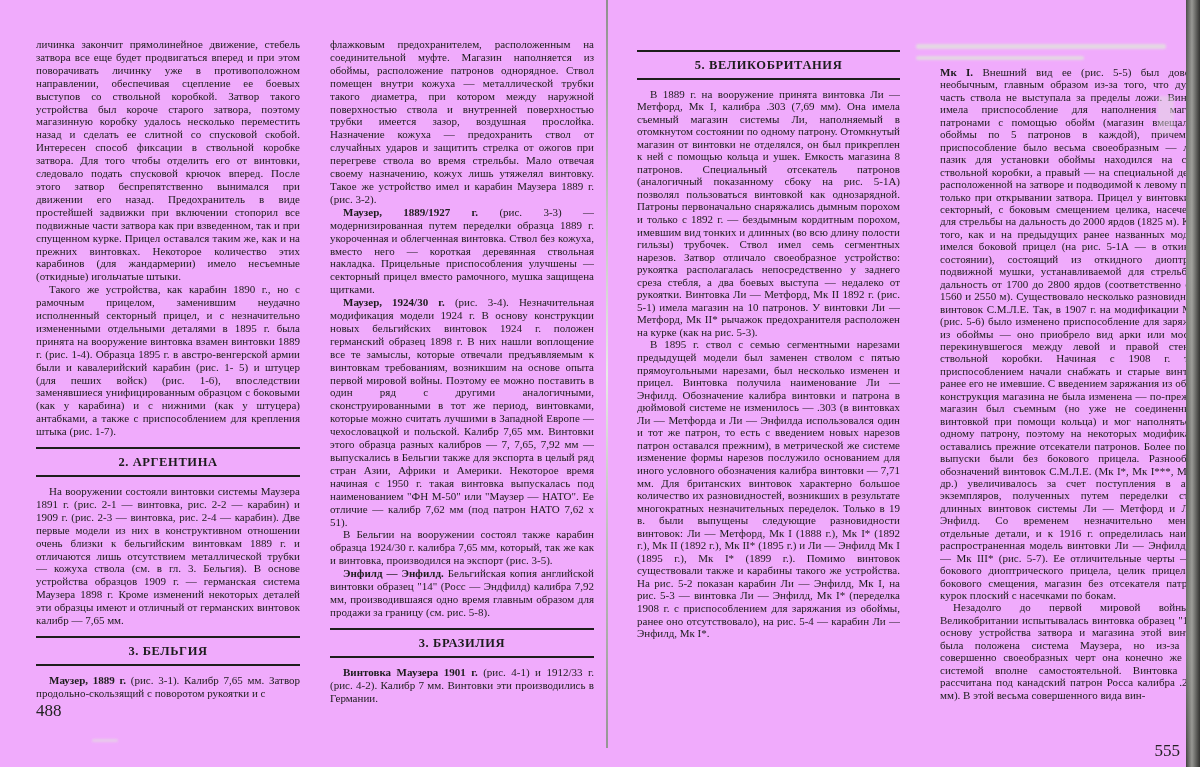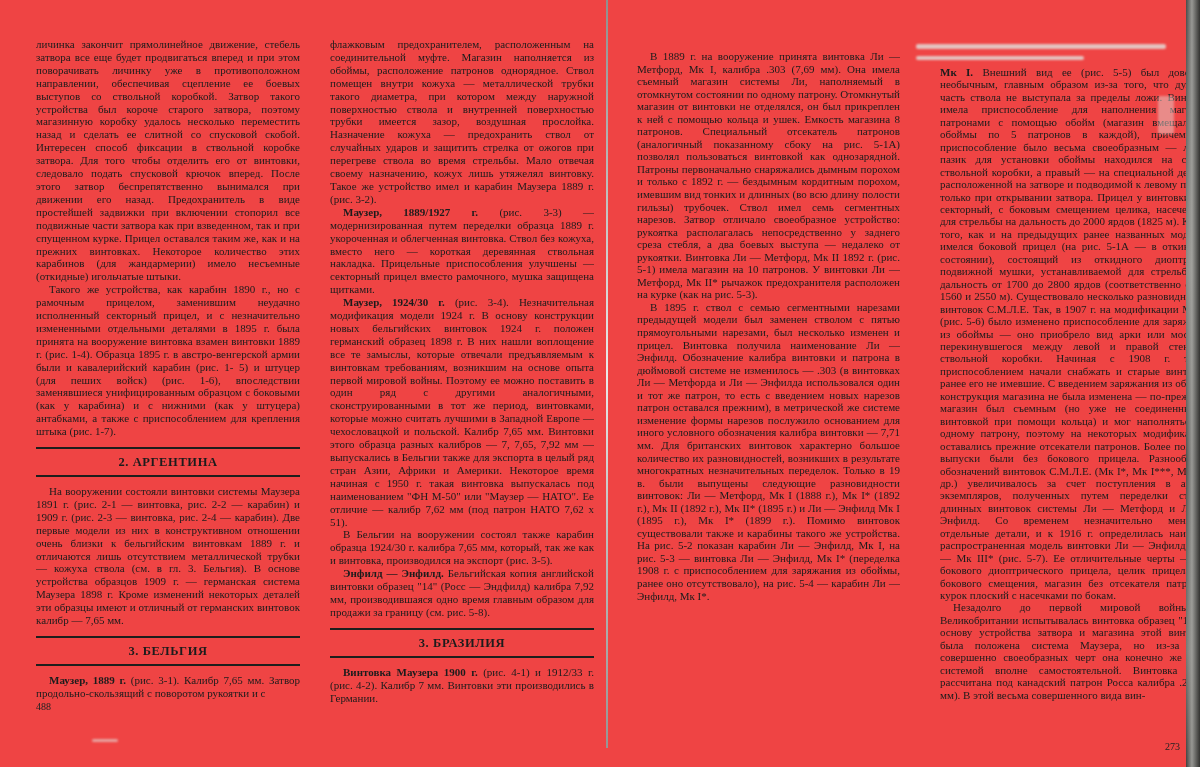--- a/index.html
+++ b/index.html
@@ -1,19 +1,19 @@
 <!DOCTYPE html>
 <html><head>
 <meta charset="utf-8">
 <style>
   html, body { margin: 0; padding: 0; background: #dddddb; }
   .scan {
     position: relative;
     width: 1200px; height: 767px;
-    background: #ef4444;
+    background: #f0abfc;
     overflow: hidden;
     font-family: "Liberation Serif", "DejaVu Serif", serif;
     color: #1c1c1c;
   }
   .page { position: absolute; inset: 0; }
   .col {
     position: absolute;
     overflow: hidden;
     text-align: justify;
     font-size: 11px;
@@ -30,21 +30,21 @@
     font-size: 12.5px;
     letter-spacing: 0.6px;
     padding: 7px 0 6px 0;
     margin: 9px 0 8px 0;
     text-indent: 0;
   }
   .col-ru-1 { left: 36px;  top: 38px; width: 264px; height: 672px; }
   .col-ru-2 { left: 330px; top: 38px; width: 264px; height: 676px; }
   .col-ru-3 { left: 637px; top: 50px; width: 263px; height: 694px; line-height: 12.55px; }
   .col-ru-4 { left: 908px; top: 66px; width: 272px; height: 682px; line-height: 12.45px; margin-left: 32px; }
-  .pagenum { position: absolute; font-size: 10px; color: #222; }
+  .pagenum { position: absolute; font-size: 17px; color: #222; }
   .pagenum-left  { left: 36px; top: 701px; }
   .pagenum-right { left: 1020px; top: 741px; width: 160px; text-align: right; }
   .spine-line {
     position: absolute; left: 606px; top: 0; width: 1.5px; height: 748px;
     background: linear-gradient(180deg, #8f8f8d 0%, #c6c6c4 30%, #e9e9e7 50%, #bdbdbb 72%, #969694 100%);
   }
   .edge-strip {
     position: absolute; right: 0; top: 0; width: 14px; height: 100%;
     background-image:
       linear-gradient(90deg, rgba(250,250,248,0) 0%, rgba(165,165,161,0.85) 42%, rgba(50,50,48,1) 100%),
@@ -73,38 +73,39 @@
       <p><b class="lead">Маузер, 1889 г.</b><span> (рис. 3-1). Калибр 7,65 мм. Затвор продольно-скользящий с поворотом рукоятки и с</span></p>
     </div>
 
     <div class="col col-ru-2">
       <p class="noindent">флажковым предохранителем, расположенным на соединительной муфте. Магазин наполняется из обоймы, расположение патронов однорядное. Ствол помещен внутри кожуха — металлической трубки такого диаметра, при котором между наружной поверхностью ствола и внутренней поверхностью трубки имеется зазор, воздушная прослойка. Назначение кожуха — предохранить ствол от случайных ударов и защитить стрелка от ожогов при перегреве ствола во время стрельбы. Мало отвечая своему назначению, кожух лишь утяжелял винтовку. Такое же устройство имел и карабин Маузера 1889 г. (рис. 3-2).</p>
       <p><b class="lead">Маузер, 1889/1927 г.</b><span> (рис. 3-3) — модернизированная путем переделки образца 1889 г. укороченная и облегченная винтовка. Ствол без кожуха, вместо него — короткая деревянная ствольная накладка. Прицельные приспособления улучшены — секторный прицел вместо рамочного, мушка защищена щитками.</span></p>
       <p><b class="lead">Маузер, 1924/30 г.</b><span> (рис. 3-4). Незначительная модификация модели 1924 г. В основу конструкции новых бельгийских винтовок 1924 г. положен германский образец 1898 г. В них нашли воплощение все те замыслы, которые отвечали предъявляемым к винтовкам требованиям, возникшим на основе опыта первой мировой войны. Поэтому ее можно поставить в один ряд с другими аналогичными, сконструированными в тот же период, винтовками, которые можно считать лучшими в Западной Европе — чехословацкой и польской. Калибр 7,65 мм. Винтовки этого образца разных калибров — 7, 7,65, 7,92 мм — выпускались в Бельгии также для экспорта в целый ряд стран Азии, Африки и Америки. Некоторое время начиная с 1950 г. такая винтовка выпускалась под наименованием "ФН М-50" или "Маузер — НАТО". Ее отличие — калибр 7,62 мм (под патрон НАТО 7,62 х 51).</span></p>
       <p>В Бельгии на вооружении состоял также карабин образца 1924/30 г. калибра 7,65 мм, который, так же как и винтовка, производился на экспорт (рис. 3-5).</p>
       <p><b class="lead">Энфилд — Энфилд.</b><span> Бельгийская копия английской винтовки образец "14" (Росс — Эндфилд) калибра 7,92 мм, производившаяся одно время главным образом для продажи за границу (см. рис. 5-8).</span></p>
       <div class="section-heading">3. БРАЗИЛИЯ</div>
-      <p><b class="lead">Винтовка Маузера 1900 г.</b><span> (рис. 4-1) и 1912/33 г. (рис. 4-2). Калибр 7 мм. Винтовки эти производились в Германии.</span></p>
+      <p><b class="lead">Винтовка Маузера 1901 г.</b><span> (рис. 4-1) и 1912/33 г. (рис. 4-2). Калибр 7 мм. Винтовки эти производились в Германии.</span></p>
     </div>
 
     <div class="pagenum pagenum-left">488</div>
   </div>
 
   <div class="page">
     <div class="col col-ru-3">
+      <div class="section-heading" style="margin-top:0;">5. ВЕЛИКОБРИТАНИЯ</div>
       <p>В 1889 г. на вооружение принята винтовка Ли — Метфорд, Мк I, калибра .303 (7,69 мм). Она имела съемный магазин системы Ли, наполняемый в отомкнутом состоянии по одному патрону. Отомкнутый магазин от винтовки не отделялся, он был прикреплен к ней с помощью кольца и ушек. Емкость магазина 8 патронов. Специальный отсекатель патронов (аналогичный показанному сбоку на рис. 5-1А) позволял пользоваться винтовкой как однозарядной. Патроны первоначально снаряжались дымным порохом и только с 1892 г. — бездымным кордитным порохом, имевшим вид тонких и длинных (во всю длину полости гильзы) трубочек. Ствол имел семь сегментных нарезов. Затвор отличало своеобразное устройство: рукоятка располагалась непосредственно у заднего среза стебля, а два боевых выступа — недалеко от рукоятки. Винтовка Ли — Метфорд, Мк II 1892 г. (рис. 5-1) имела магазин на 10 патронов. У винтовки Ли — Метфорд, Мк II* рычажок предохранителя расположен на курке (как на рис. 5-3).</p>
       <p>В 1895 г. ствол с семью сегментными нарезами предыдущей модели был заменен стволом с пятью прямоугольными нарезами, был несколько изменен и прицел. Винтовка получила наименование Ли — Энфилд. Обозначение калибра винтовки и патрона в дюймовой системе не изменилось — .303 (в винтовках Ли — Метфорда и Ли — Энфилда использовался один и тот же патрон, то есть с введением новых нарезов патрон оставался прежним), в метрической же системе изменение формы нарезов послужило основанием для иного условного обозначения калибра винтовки — 7,71 мм. Для британских винтовок характерно большое количество их разновидностей, возникших в результате многократных незначительных переделок. Только в 19 в. были выпущены следующие разновидности винтовок: Ли — Метфорд, Мк I (1888 г.), Мк I* (1892 г.), Мк II (1892 г.), Мк II* (1895 г.) и Ли — Энфилд Мк I (1895 г.), Мк I* (1899 г.). Помимо винтовок существовали также и карабины такого же устройства. На рис. 5-2 показан карабин Ли — Энфилд, Мк I, на рис. 5-3 — винтовка Ли — Энфилд, Мк I* (переделка 1908 г. с приспособлением для заряжания из обоймы, ранее оно отсутствовало), на рис. 5-4 — карабин Ли — Энфилд, Мк I*.</p>
     </div>
 
     <div class="col col-ru-4">
       <p class="noindent"><b class="lead">Мк I.</b><span> Внешний вид ее (рис. 5-5) был довольно необычным, главным образом из-за того, что дульная часть ствола не выступала за пределы ложи. Винтовка имела приспособление для наполнения магазина патронами с помощью обойм (магазин вмещал две обоймы по 5 патронов в каждой), причем это приспособление было весьма своеобразным — левый пазик для установки обоймы находился на стенке ствольной коробки, а правый — на специальной детали, расположенной на затворе и подводимой к левому пазику только при открывании затвора. Прицел у винтовки был секторный, с боковым смещением целика, насеченный для стрельбы на дальность до 2000 ярдов (1825 м). Кроме того, как и на предыдущих ранее названных моделях, имелся боковой прицел (на рис. 5-1А — в откинутом состоянии), состоящий из откидного диоптра и подвижной мушки, устанавливаемой для стрельбы на дальность от 1700 до 2800 ярдов (соответственно около 1560 и 2550 м). Существовало несколько разновидностей винтовок С.М.Л.Е. Так, в 1907 г. на модификации Мк III (рис. 5-6) было изменено приспособление для заряжания из обоймы — оно приобрело вид арки или мостика, перекинувшегося между левой и правой стенками ствольной коробки. Начиная с 1908 г. таким приспособлением начали снабжать и старые винтовки, ранее его не имевшие. С введением заряжания из обоймы конструкция магазина не была изменена — по-прежнему магазин был съемным (но уже не соединенным с винтовкой при помощи кольца) и мог наполняться по одному патрону, поэтому на некоторых модификациях оставались прежние отсекатели патронов. Более поздние выпуски были без бокового прицела. Разнообразие обозначений винтовок С.М.Л.Е. (Мк I*, Мк I***, Мк II и др.) увеличивалось за счет поступления в армию экземпляров, полученных путем переделки старых длинных винтовок системы Ли — Метфорд и Ли — Энфилд. Со временем незначительно менялись отдельные детали, и к 1916 г. определилась наиболее распространенная модель винтовки Ли — Энфилд № 1 — Мк III* (рис. 5-7). Ее отличительные черты — нет бокового диоптрического прицела, целик прицела без бокового смещения, магазин без отсекателя патронов, курок плоский с насечками по бокам.</span></p>
       <p>Незадолго до первой мировой войны в Великобритании испытывалась винтовка образец "13". В основу устройства затвора и магазина этой винтовки была положена система Маузера, но из-за ряда совершенно своеобразных черт она конечно же была системой вполне самостоятельной. Винтовка была рассчитана под канадский патрон Росса калибра .280 (7 мм). В этой весьма совершенного вида вин-</p>
     </div>
 
-    <div class="pagenum pagenum-right">273</div>
+    <div class="pagenum pagenum-right">555</div>
   </div>
 
   <div class="spine-line"></div>
   <div class="edge-strip"></div>
 
   <div class="ghost" style="left:916px; top:44px; width:250px; height:5px;"></div>
   <div class="ghost" style="left:916px; top:56px; width:168px; height:4px;"></div>
   <div class="ghost" style="left:1158px; top:96px; width:16px; height:38px; opacity:.45;"></div>
   <div class="ghost" style="left:92px; top:739px; width:26px; height:3px; opacity:.6;"></div>
 

